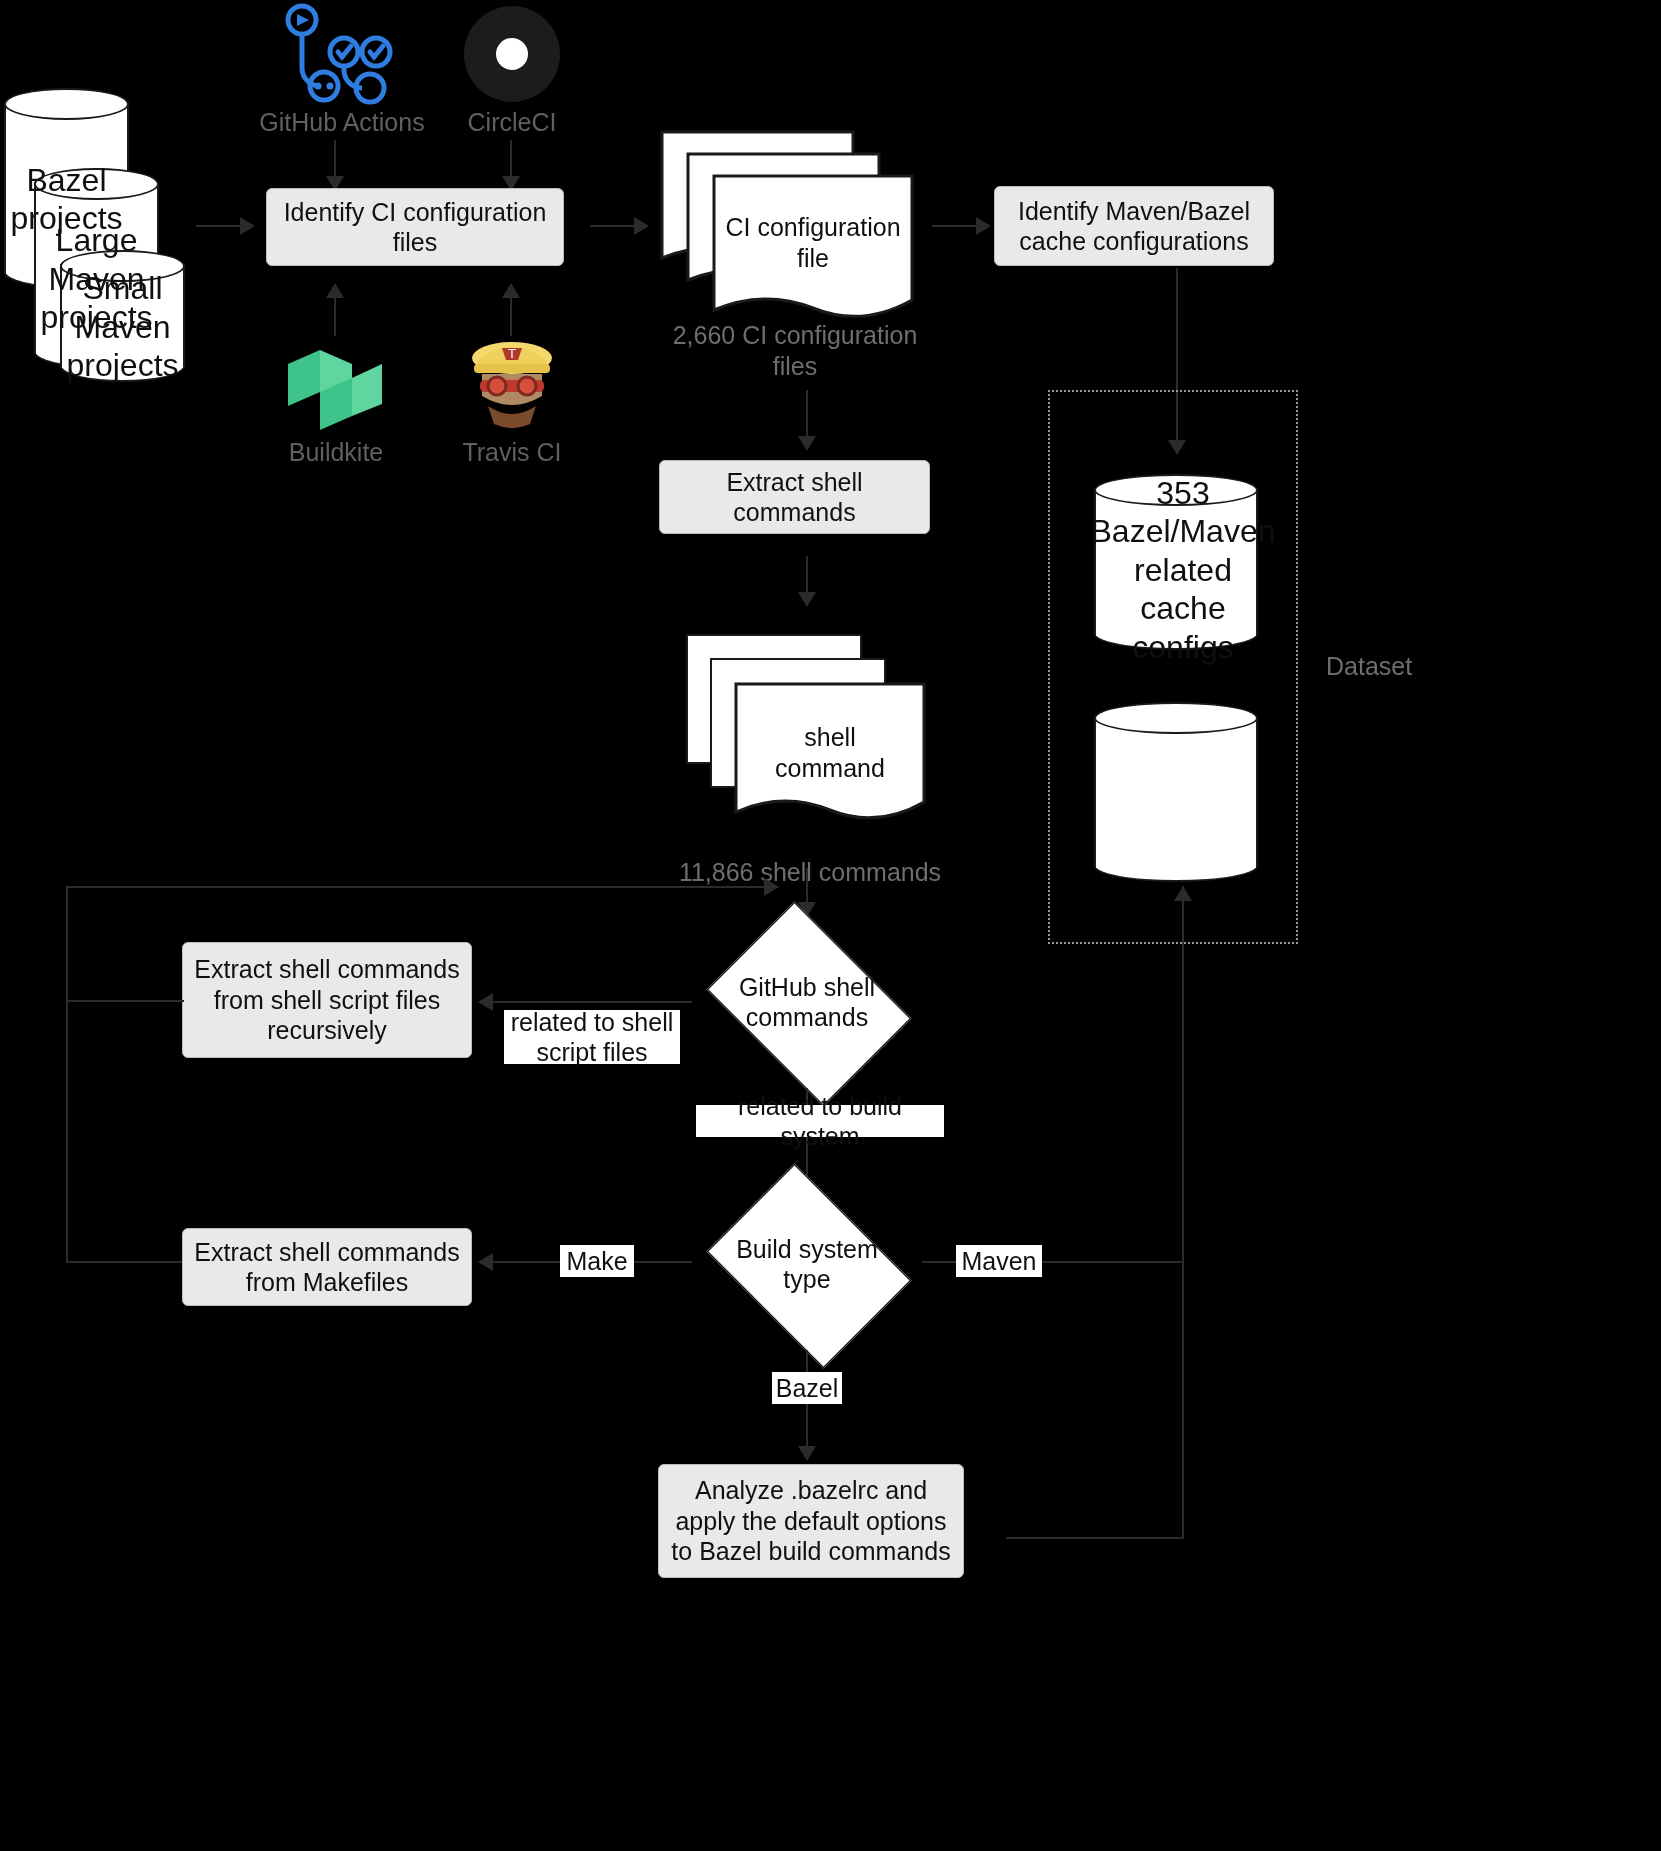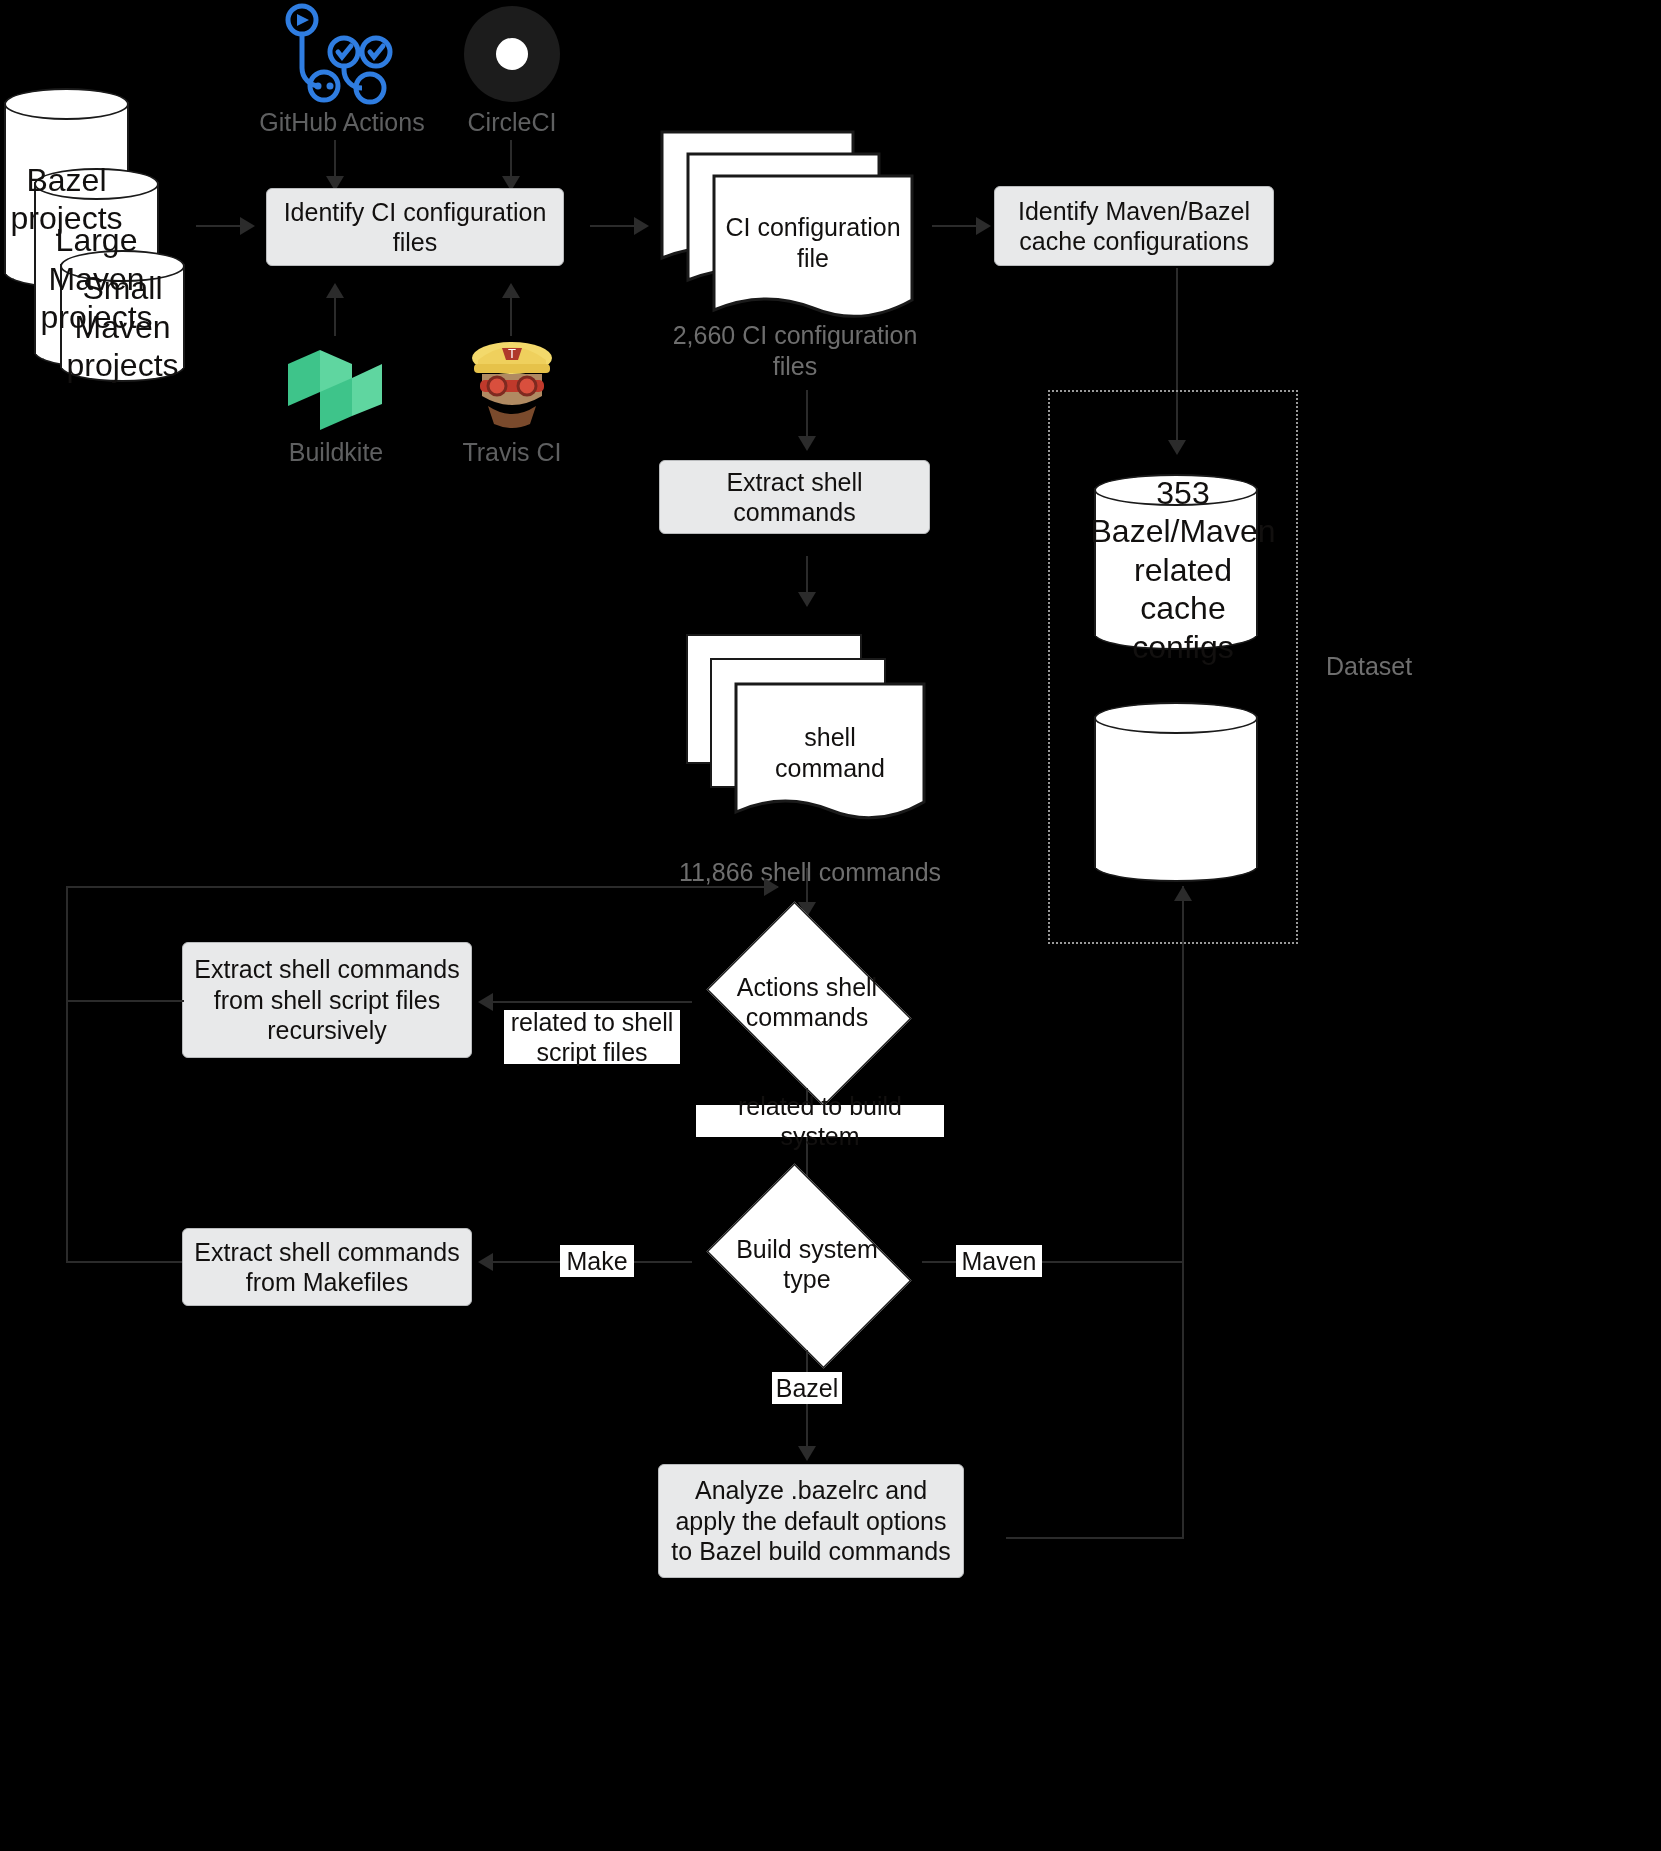--- a/index.html
+++ b/index.html
@@ -221,21 +221,21 @@
       <div class="dtext" style="top:26%;">shell command</div>
     </div>
   </div>
   <div class="abs caption" style="left:650px;top:824px;width:320px;margin-top:33px;">11,866 shell commands</div>
 
   <div class="abs ln vline" style="left:806px;top:868px;height:38px;"></div>
   <div class="abs arrowD" style="left:798px;top:902px;"></div>
 
   <div class="abs diamond" style="left:692px;top:916px;width:230px;height:172px;">
     <div class="dshape"></div>
-    <div class="dlabel" style="width:170px;">Actions shell commands</div>
+    <div class="dlabel" style="width:170px;">GitHub shell commands</div>
   </div>
 
   <div class="abs ln hline" style="left:492px;top:1001px;width:200px;"></div>
   <div class="abs arrowL" style="left:478px;top:993px;"></div>
   <div class="abs elabel" style="left:504px;top:1010px;width:176px;height:54px;">related to shell script files</div>
 
   <div class="abs ln vline" style="left:806px;top:1088px;height:118px;"></div>
   <div class="abs arrowD" style="left:798px;top:1198px;"></div>
   <div class="abs elabel" style="left:696px;top:1105px;width:248px;height:32px;">related to build system</div>
 

